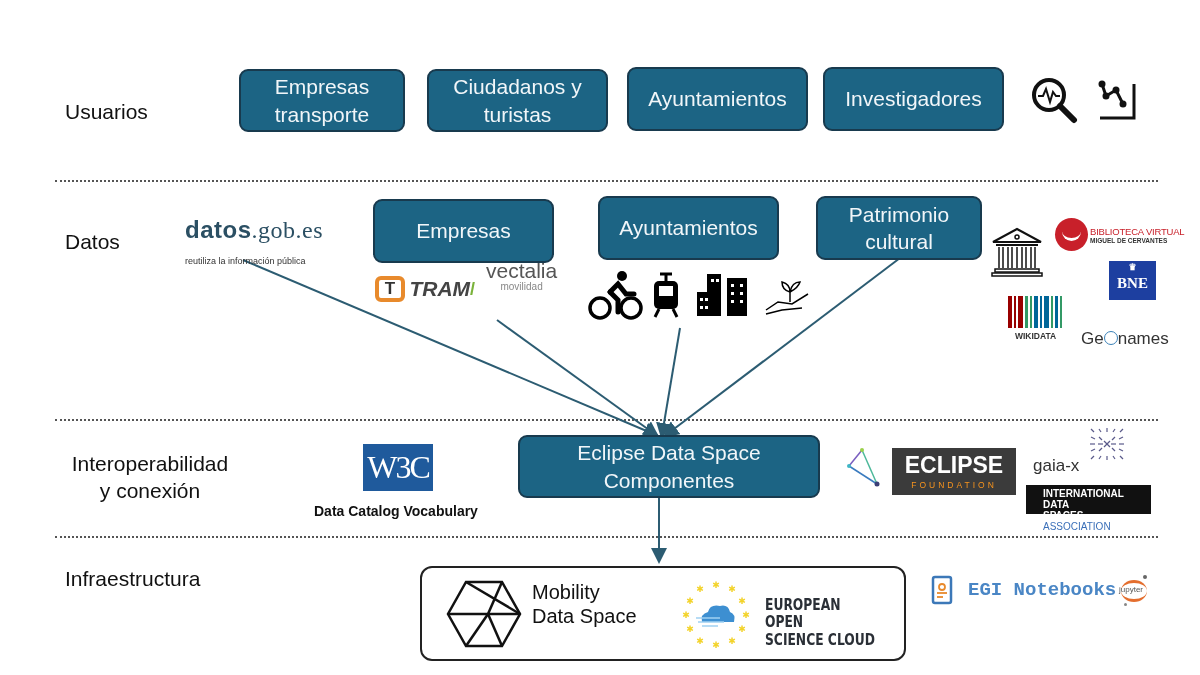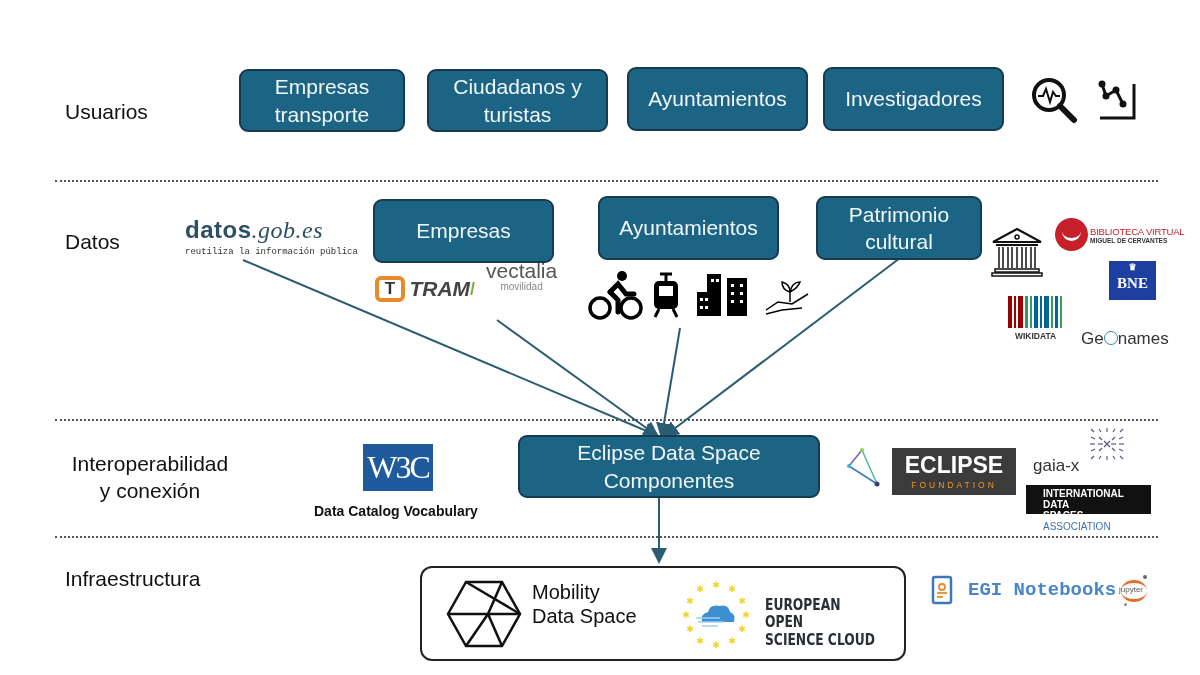--- a/index.html
+++ b/index.html
@@ -68,23 +68,23 @@
   <polyline points="4,40 38,40 38,6" fill="none" stroke="#111" stroke-width="3"></polyline>
   <polyline points="6,6 10,18 20,12 27,26" fill="none" stroke="#111" stroke-width="3"></polyline>
   <circle cx="6" cy="6" r="3.5" fill="#111"></circle>
     <circle cx="10" cy="18" r="3.5" fill="#111"></circle>
   <circle cx="20" cy="12" r="3.5" fill="#111"></circle>
     <circle cx="27" cy="26" r="3.5" fill="#111"></circle>
 </svg>
 
 <div class="logo-text" style="left:185px;top:216px;">
   <div style="font-size:24px;font-weight:bold;color:#2b4f63;letter-spacing:0.5px;">
-    <span>datos</span><span style="font-family:'Liberation Serif',serif;font-style:italic;font-weight:normal;">.gob.es</span>
-  </div>
-  <div style="font-size:9px;color:#333;margin-top:3px;font-family:Liberation Mono, monospace;">reutiliza la información pública</div>
+    <span>datos</span><span style="font-family:'Liberation Serif',serif;font-weight:normal;">.gob.es</span>
+  </div>
+  <div style="font-size:9px;color:#333;margin-top:12px;">reutiliza la información pública</div>
 </div>
 
 <div class="box" style="left:373px;top:199px;width:181px;height:64px;">
   <span>Empresas</span>
 </div>
 <div class="box" style="left:598px;top:196px;width:181px;height:64px;">
   <span>Ayuntamientos</span>
 </div>
 <div class="box" style="left:816px;top:196px;width:166px;height:64px;">
   <div>

